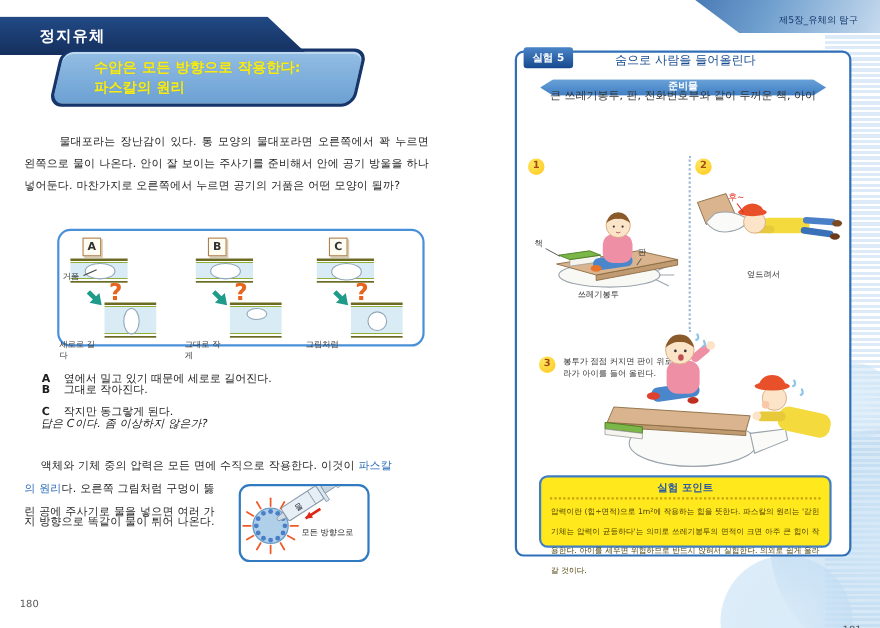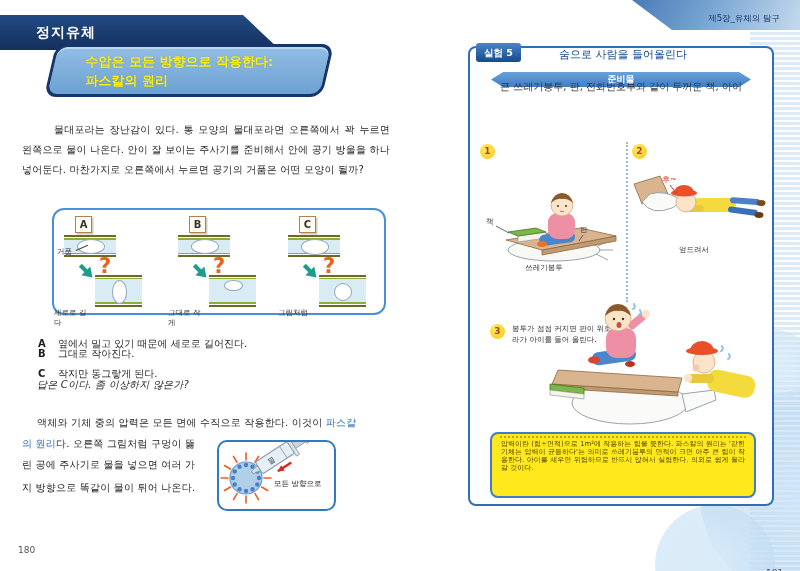--- a/index.html
+++ b/index.html
@@ -89,21 +89,21 @@
   .matstext{position:absolute;left:0;top:32px;width:100%;text-align:center;font-size:10px;color:#333;}
   .stepnum{position:absolute;width:15px;height:15px;border-radius:50%;
     background:radial-gradient(circle at 35% 30%,#ffe75e,#ffc81e);
     color:#a34b10;font-size:9px;font-weight:bold;text-align:center;line-height:15px;}
   .steptext{position:absolute;font-size:7.5px;line-height:10.5px;color:#333;}
   .stepdivider{position:absolute;left:156px;top:94px;height:160px;border-left:2px dotted #9cb9d8;}
   .pointbox{position:absolute;left:20px;top:384px;width:262px;height:62px;
     background:#ffe81c;border:2px solid #3f7ec4;border-radius:8px;}
   .pointhead{text-align:center;font-size:9.5px;font-weight:bold;color:#2857a8;padding-top:3px;}
   .pointdots{margin:2px 8px 2px;border-top:2px dotted #c8a20c;}
-  .pointtext{padding:0 9px;font-size:7px;line-height:8px;color:#4a3c00;text-align:justify;}
+  .pointtext{padding:0 9px;font-size:7px;line-height:18px;color:#4a3c00;text-align:justify;}
 
   svg text{font-family:"DejaVu Sans","Liberation Sans",sans-serif;}
 </style>
 </head>
 <body>
 
 <div class="sheet">
 
   <div class="b stripes"></div>
   <div class="b deco deco1"></div>
@@ -186,21 +186,21 @@
     </div>
 
     <div class="b p2line nowrap" style="left:37px;top:378px;font-style:italic;">답은 C이다. 좀 이상하지 않은가?</div>
     <div class="b p2line nowrap" style="left:37px;top:416px;">
       <span>액체와 기체 중의 압력은 모든 면에 수직으로 작용한다. 이것이 </span><span class="blue">파스칼</span>
     </div>
     <div class="b p2line nowrap" style="left:22px;top:437px;">
       <span class="blue">의 원리</span><span>다. 오른쪽 그림처럼 구멍이 뚫</span>
     </div>
     <div class="b p2line nowrap" style="left:22px;top:458px;">린 공에 주사기로 물을 넣으면 여러 가</div>
-    <div class="b p2line nowrap" style="left:22px;top:481px;">지 방향으로 똑같이 물이 튀어 나온다.</div>
+    <div class="b p2line nowrap" style="left:22px;top:467px;">지 방향으로 똑같이 물이 튀어 나온다.</div>
 
     <div class="b figbox">
       <svg width="111" height="63" viewBox="0 0 111 63">
         <g>
           <g stroke="#f05a28" stroke-width="1.6" stroke-linecap="round">
             <line x1="45" y1="36" x2="52" y2="36"></line>
               <line x1="42.6" y1="45" x2="48.7" y2="48.5"></line>
             <line x1="36" y1="51.6" x2="39.5" y2="57.6"></line>
               <line x1="27" y1="54" x2="27" y2="61"></line>
             <line x1="18" y1="51.6" x2="14.5" y2="57.6"></line>
@@ -335,20 +335,21 @@
           <circle cx="158" cy="80" r="4" fill="#fce4c8"></circle>
           <circle cx="174" cy="64" r="11" fill="#fce4c8" stroke="#d4a87c" stroke-width="0.8"></circle>
           <circle cx="166" cy="70" r="3.5" fill="#f8c8a8"></circle>
           <ellipse cx="172" cy="53" rx="16" ry="4" fill="#e8502a"></ellipse>
           <path d="M160 53 a12 10 0 0 1 24 0 z" fill="#e8502a"></path>
           <path d="M192 48 q2 4 -1 5 M199 56 q2 4 -1 5" stroke="#8cc4ea" fill="none" stroke-width="2" stroke-linecap="round"></path>
         </g>
       </svg>
 
       <div class="pointbox">
+        <div class="pointhead">실험 포인트</div>
         <div class="pointdots"></div>
         <div class="pointtext">압력이란 (힘÷면적)으로 1m²에 작용하는 힘을 뜻한다. 파스칼의 원리는 '갇힌 기체는 압력이 균등하다'는 의미로 쓰레기봉투의 면적이 크면 아주 큰 힘이 작용한다. 아이를 세우면 위험하므로 반드시 앉혀서 실험한다. 의외로 쉽게 올라갈 것이다.</div>
       </div>
     </div>
 
     <div class="b pagenum" style="left:766px;top:568px;text-decoration:underline;">181</div>
   </div>
 
 </div>
 

